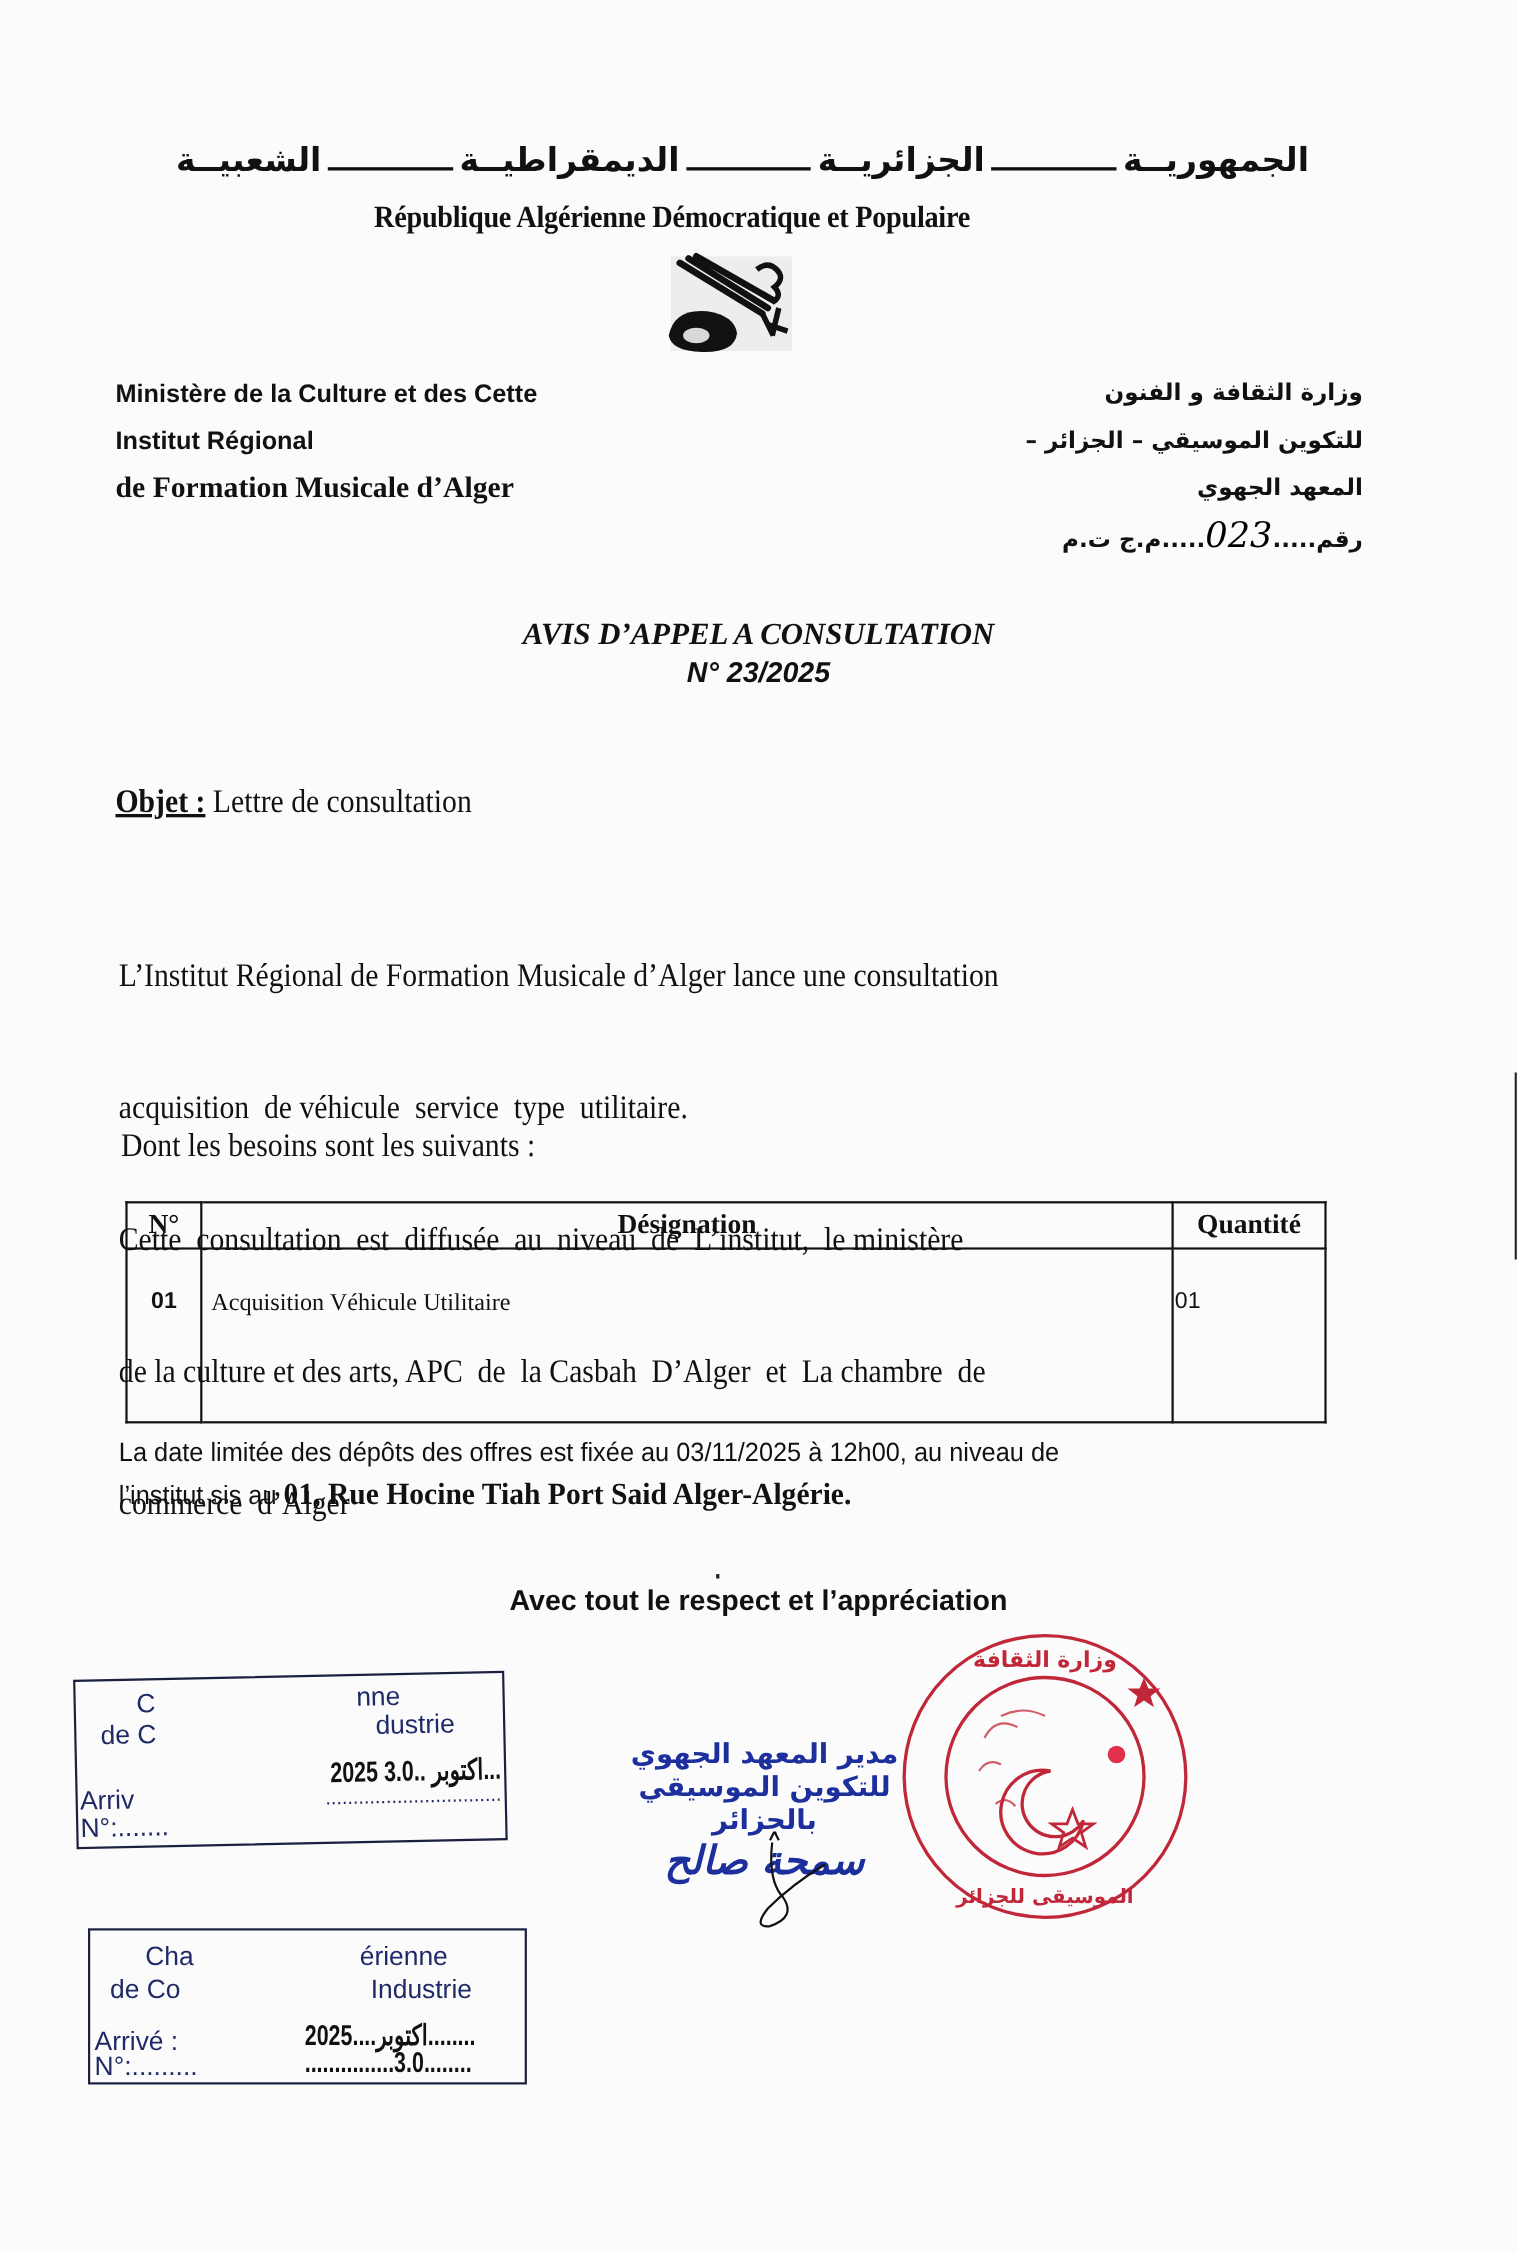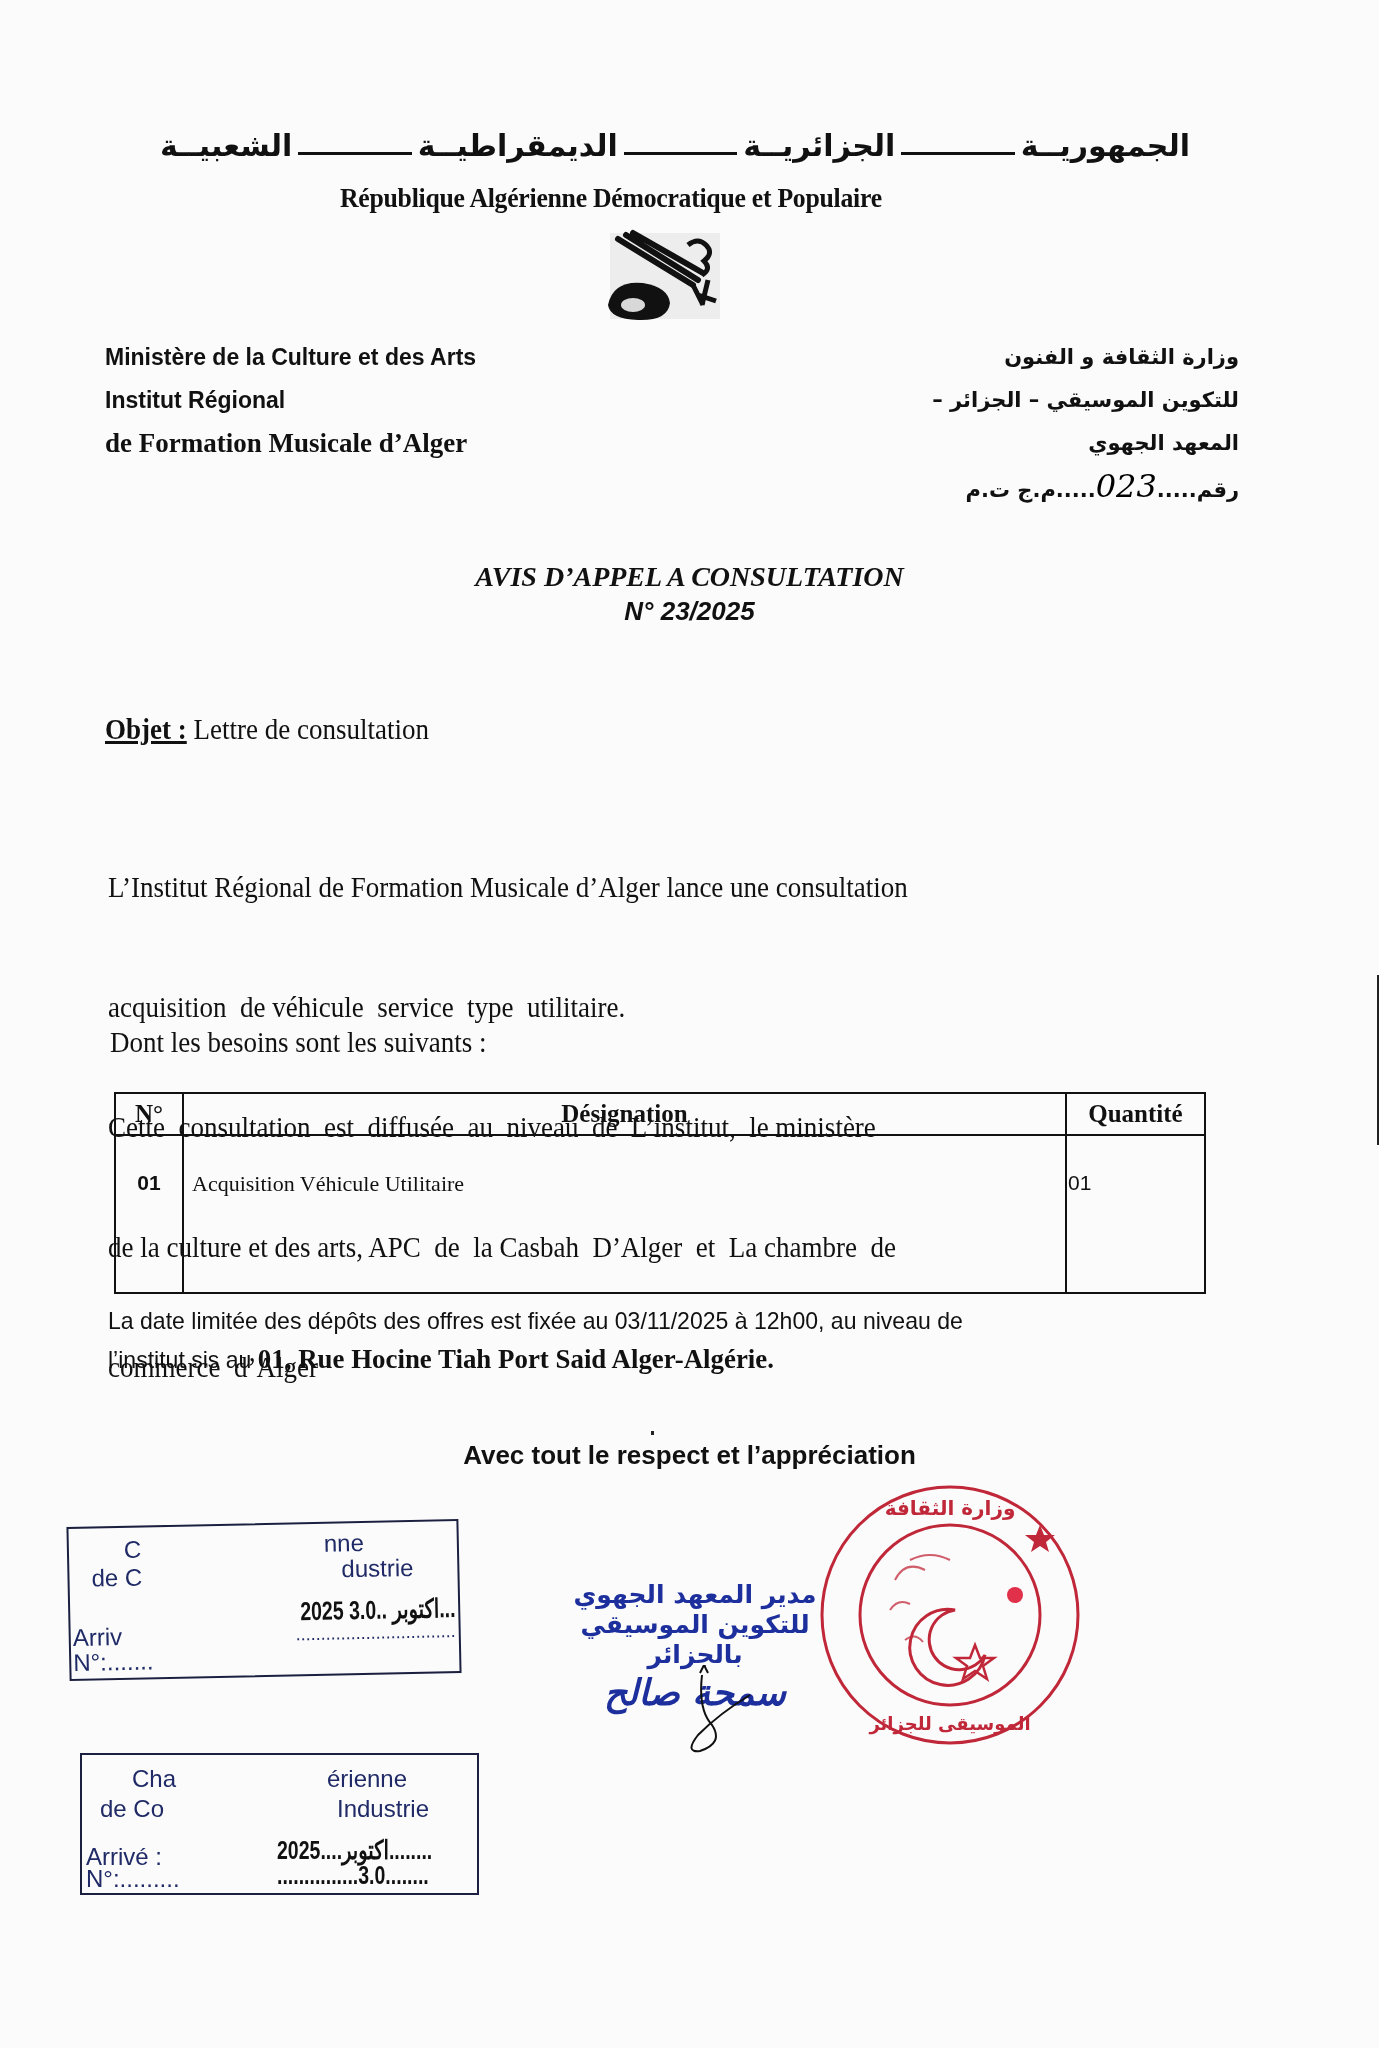--- a/index.html
+++ b/index.html
@@ -84,21 +84,21 @@
 
 <svg class="abs emblem" viewBox="0 0 132 100">
   <rect x="12" y="8" width="110" height="86" fill="#e4e4e4" opacity="0.6"></rect>
   <path d="M20 14 L95 60 M28 10 L100 55 M35 8 L105 48" stroke="#111" stroke-width="6" stroke-linecap="round"></path>
   <path d="M10 80 Q15 55 45 58 Q70 62 72 78 Q70 96 40 95 Q12 94 10 80 Z" fill="#111"></path>
   <ellipse cx="35" cy="80" rx="12" ry="7" fill="#d8d8d8"></ellipse>
   <path d="M90 20 q10 -8 18 0 q8 8 -2 16 q8 8 -2 14 M95 60 l10 20 M110 55 l-6 25 M100 70 l18 6" stroke="#111" stroke-width="5" fill="none"></path>
 </svg>
 
 <div class="abs left-block">
-  <div class="lb-sans">Ministère de la Culture et des Arts</div>
+  <div class="lb-sans">Ministère de la Culture et des Cette</div>
   <div class="lb-sans">Institut Régional</div>
   <div class="lb-serif">de Formation Musicale d’Alger</div>
 </div>
 
 <div class="abs right-block arabic">
   <div>وزارة الثقافة و الفنون</div>
   <div>للتكوين الموسيقي – الجزائر –</div>
   <div>المعهد الجهوي</div>
   <div>
     <span>رقم.....</span><span class="ref-number" dir="ltr">023</span><span>.....م.ج ت.م</span>

